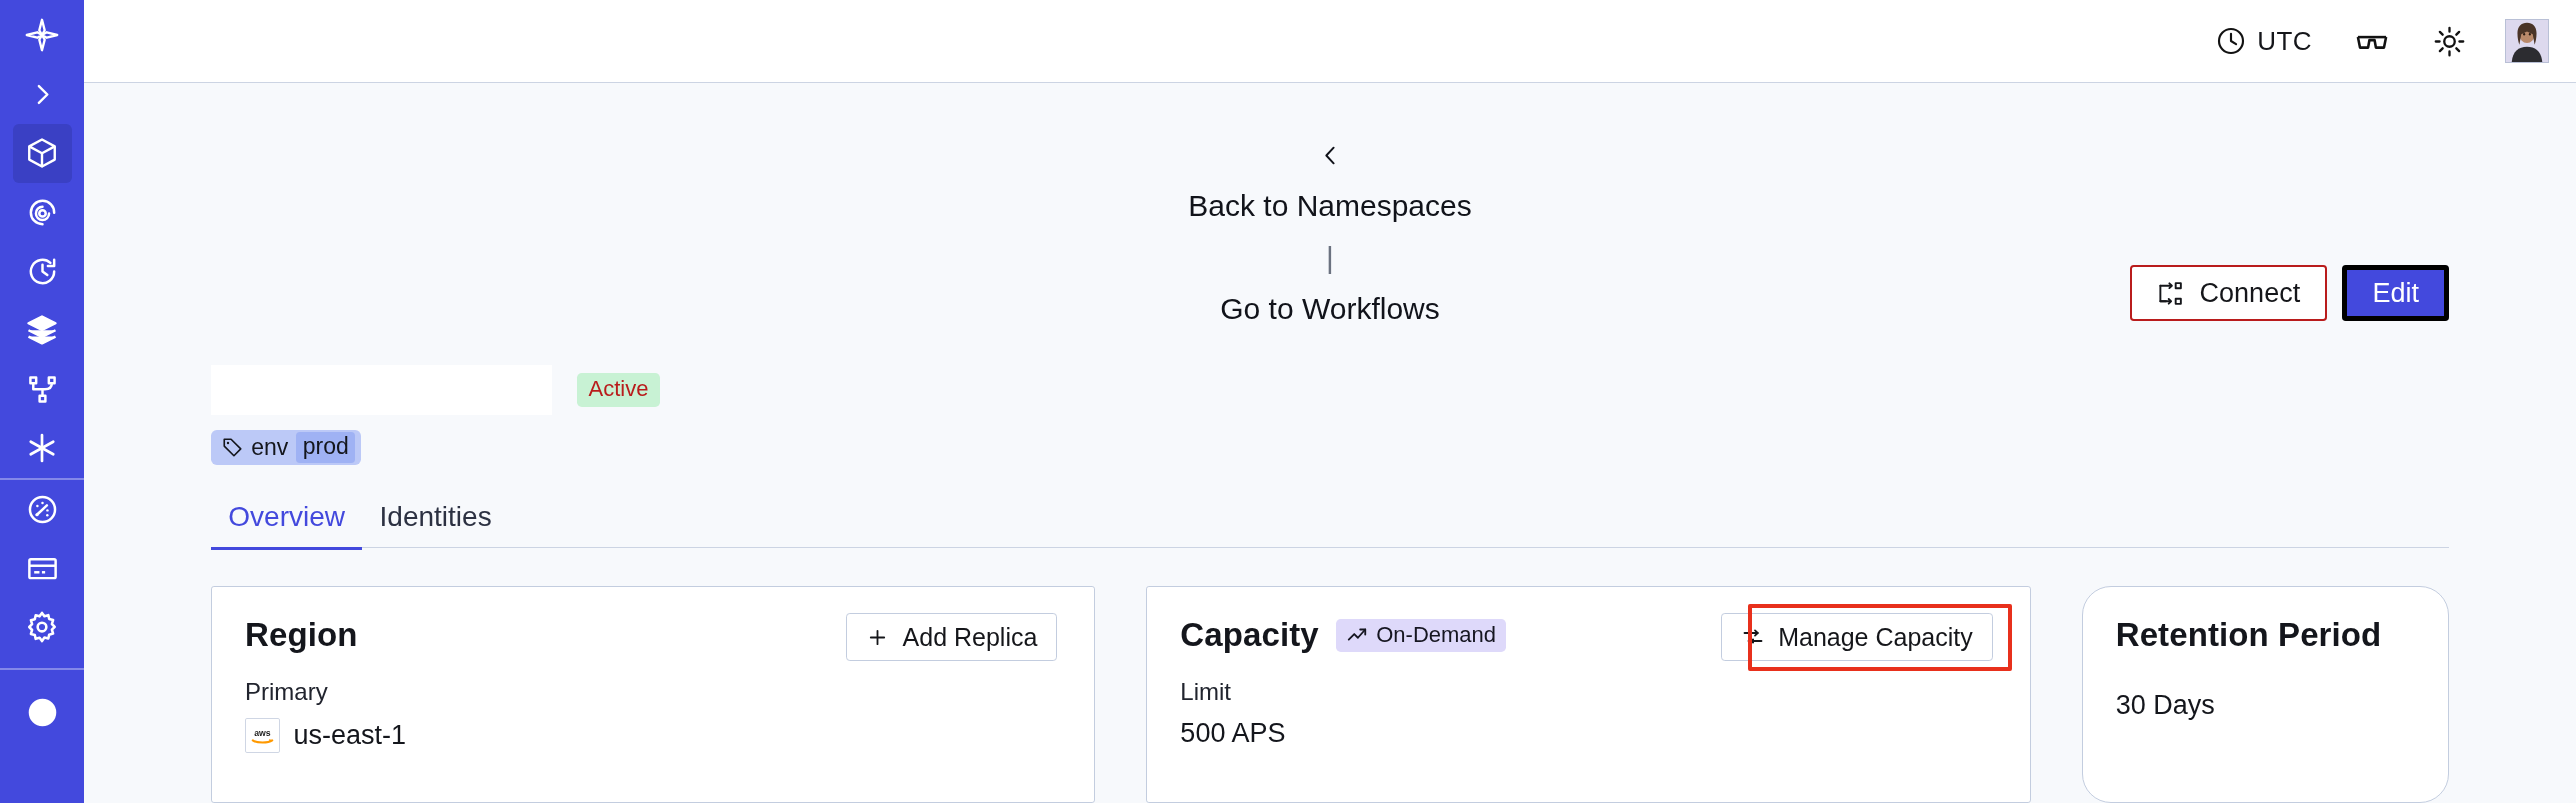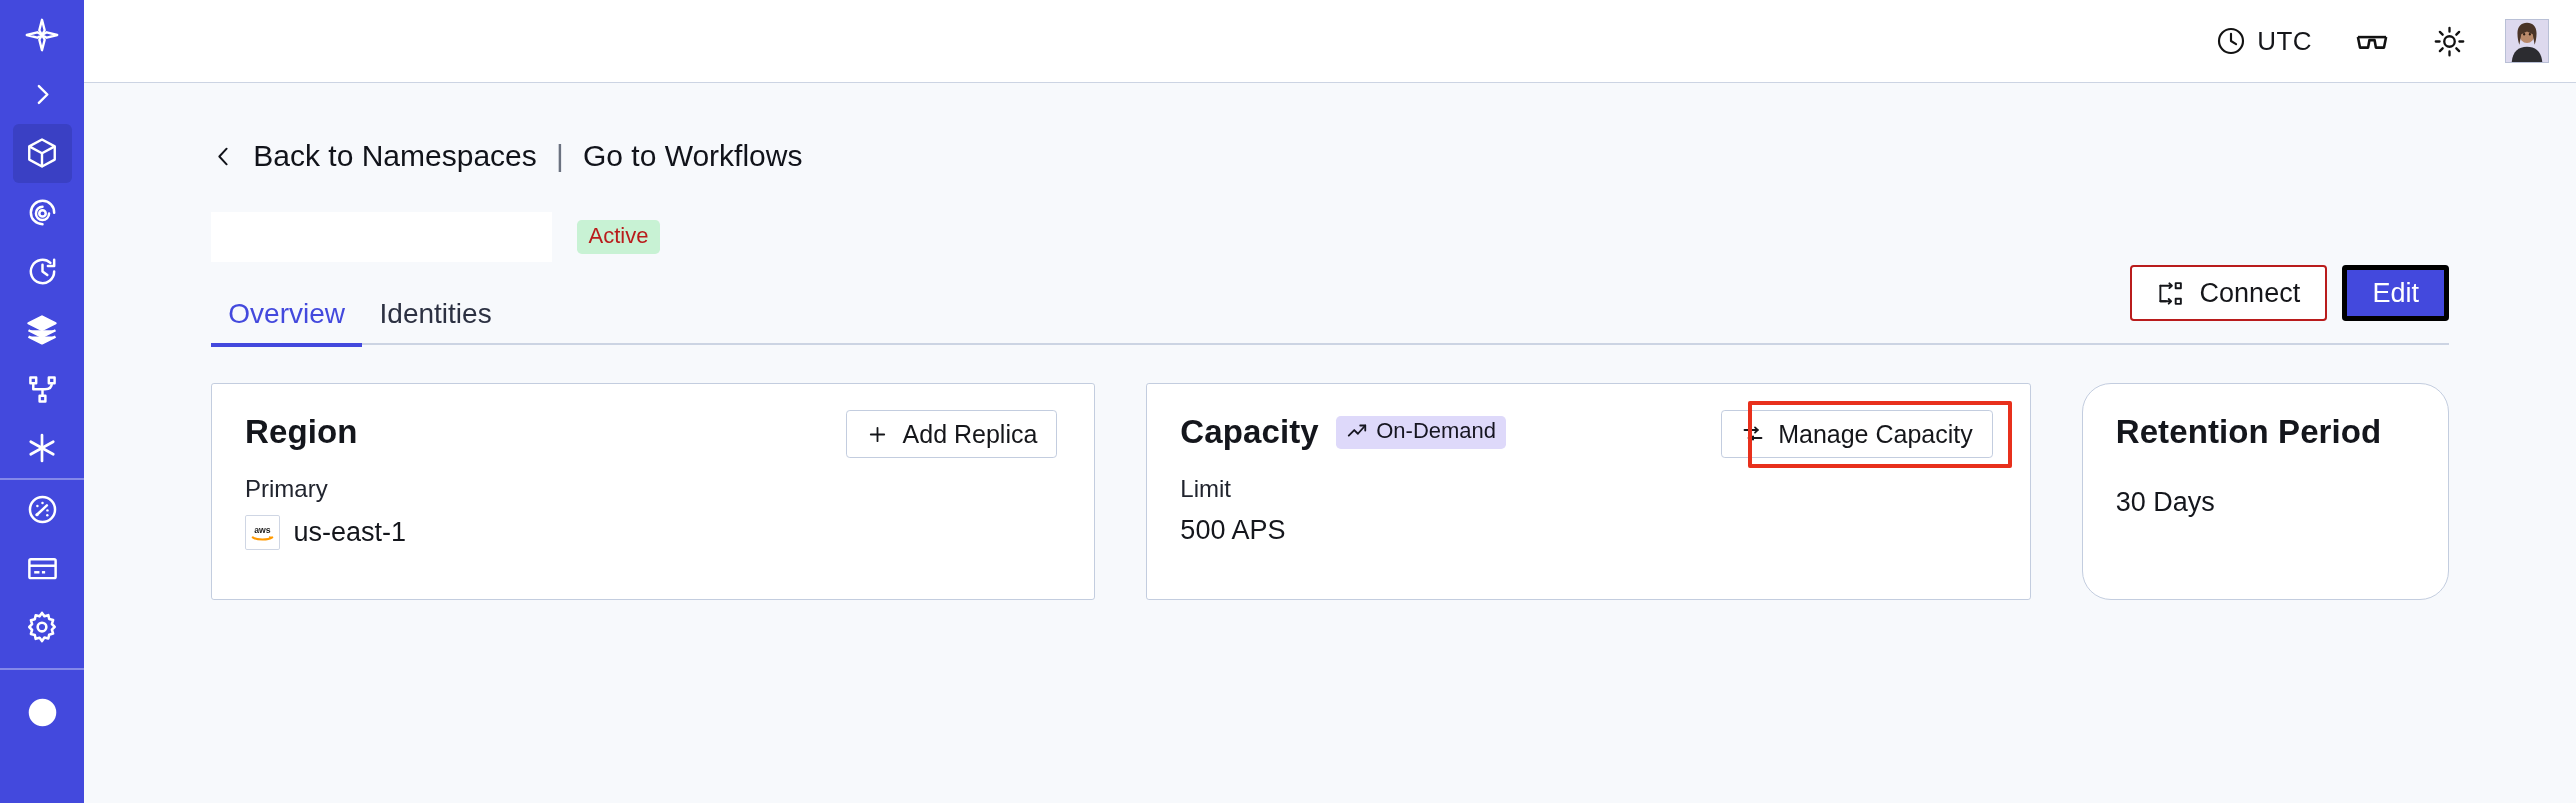--- a/index.html
+++ b/index.html
@@ -79,20 +79,21 @@
   }
   .content { padding: 0 127px 0 127px; }
 
   
   #breadcrumb {
     display: flex; align-items: center;
     margin-top: 56px;
     gap: 17.3px;
     font-size: 30px;
     color: #11131a;
+    flex-direction: column;
   }
   #breadcrumb .chev { display: flex; align-items: center; }
   #breadcrumb a { color: #11131a; text-decoration: none; }
   #breadcrumb .bar { color: #6b7280; margin: 0 1.9px; font-weight: 300; }
 
   
   #title-row {
     display: flex;
     align-items: center;
     margin-top: 39px;
@@ -456,20 +457,32 @@
         <a href="#">Back to Namespaces</a>
         <span class="bar">|</span>
         <a href="#">Go to Workflows</a>
       </div>
 
       <div id="title-row">
         <div id="ns-name-redacted"></div>
         <span class="status-badge">Active</span>
       </div>
 
+      <div id="tag-row">
+        <span class="tag-pill">
+          <span class="tag-icon">
+            <svg width="23" height="23" viewBox="0 0 24 24" fill="none" stroke="#14161c" stroke-width="1.7" stroke-linejoin="round">
+              <path d="M3.4 3.4h7.1l10.1 10.1-7.1 7.1L3.4 10.5z"></path>
+              <circle cx="7.3" cy="7.3" r="1.25" fill="#14161c" stroke="none"></circle>
+            </svg>
+          </span>
+          <span>env</span>
+          <span class="tag-val">prod</span>
+        </span>
+      </div>
 
       <div id="tabs-wrap">
         <div class="rule"></div>
         <div id="tabs" style="margin-top:0">
           <button class="tab active">Overview</button>
           <button class="tab">Identities</button>
         </div>
       </div>
 
       <div id="cards">

